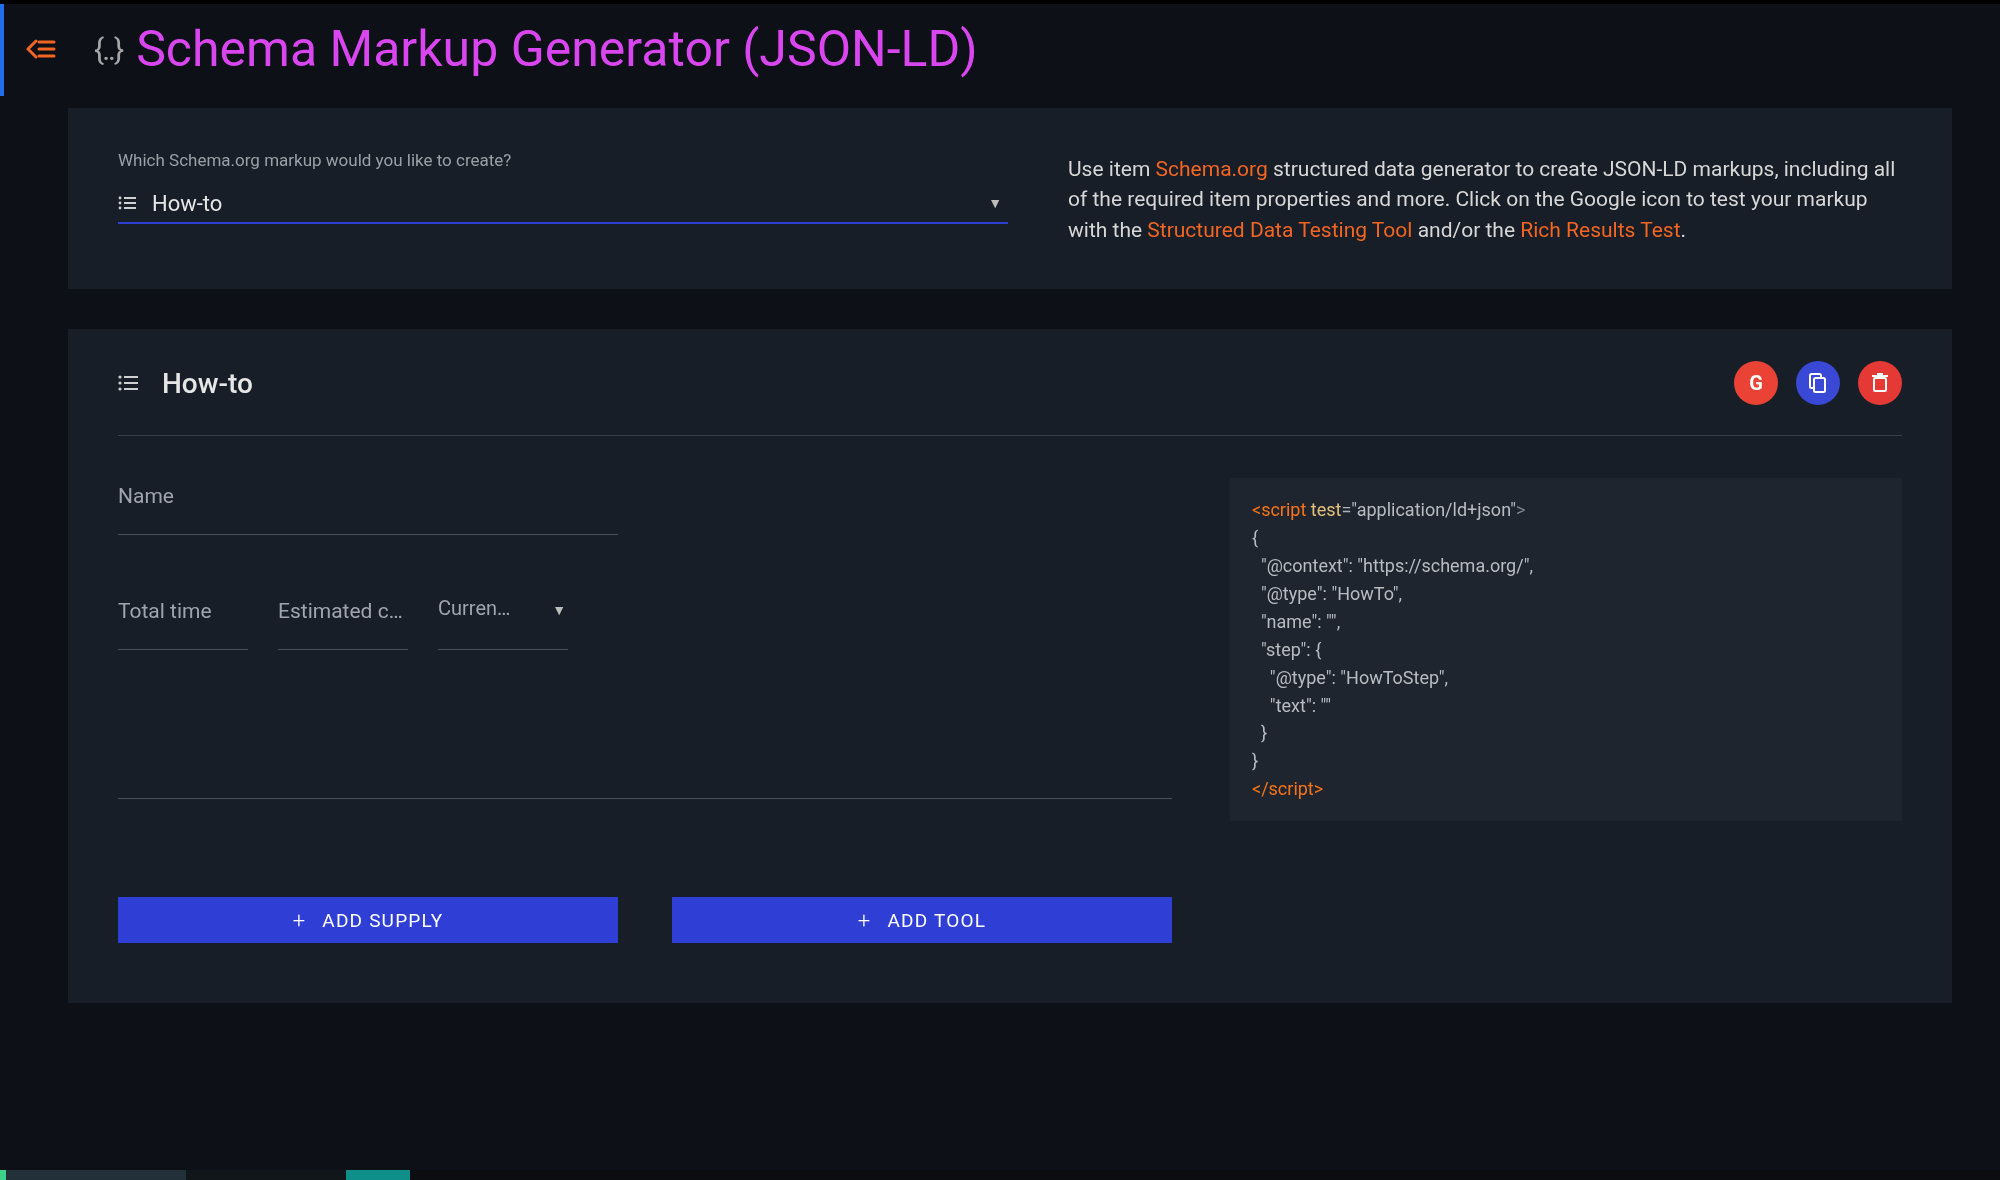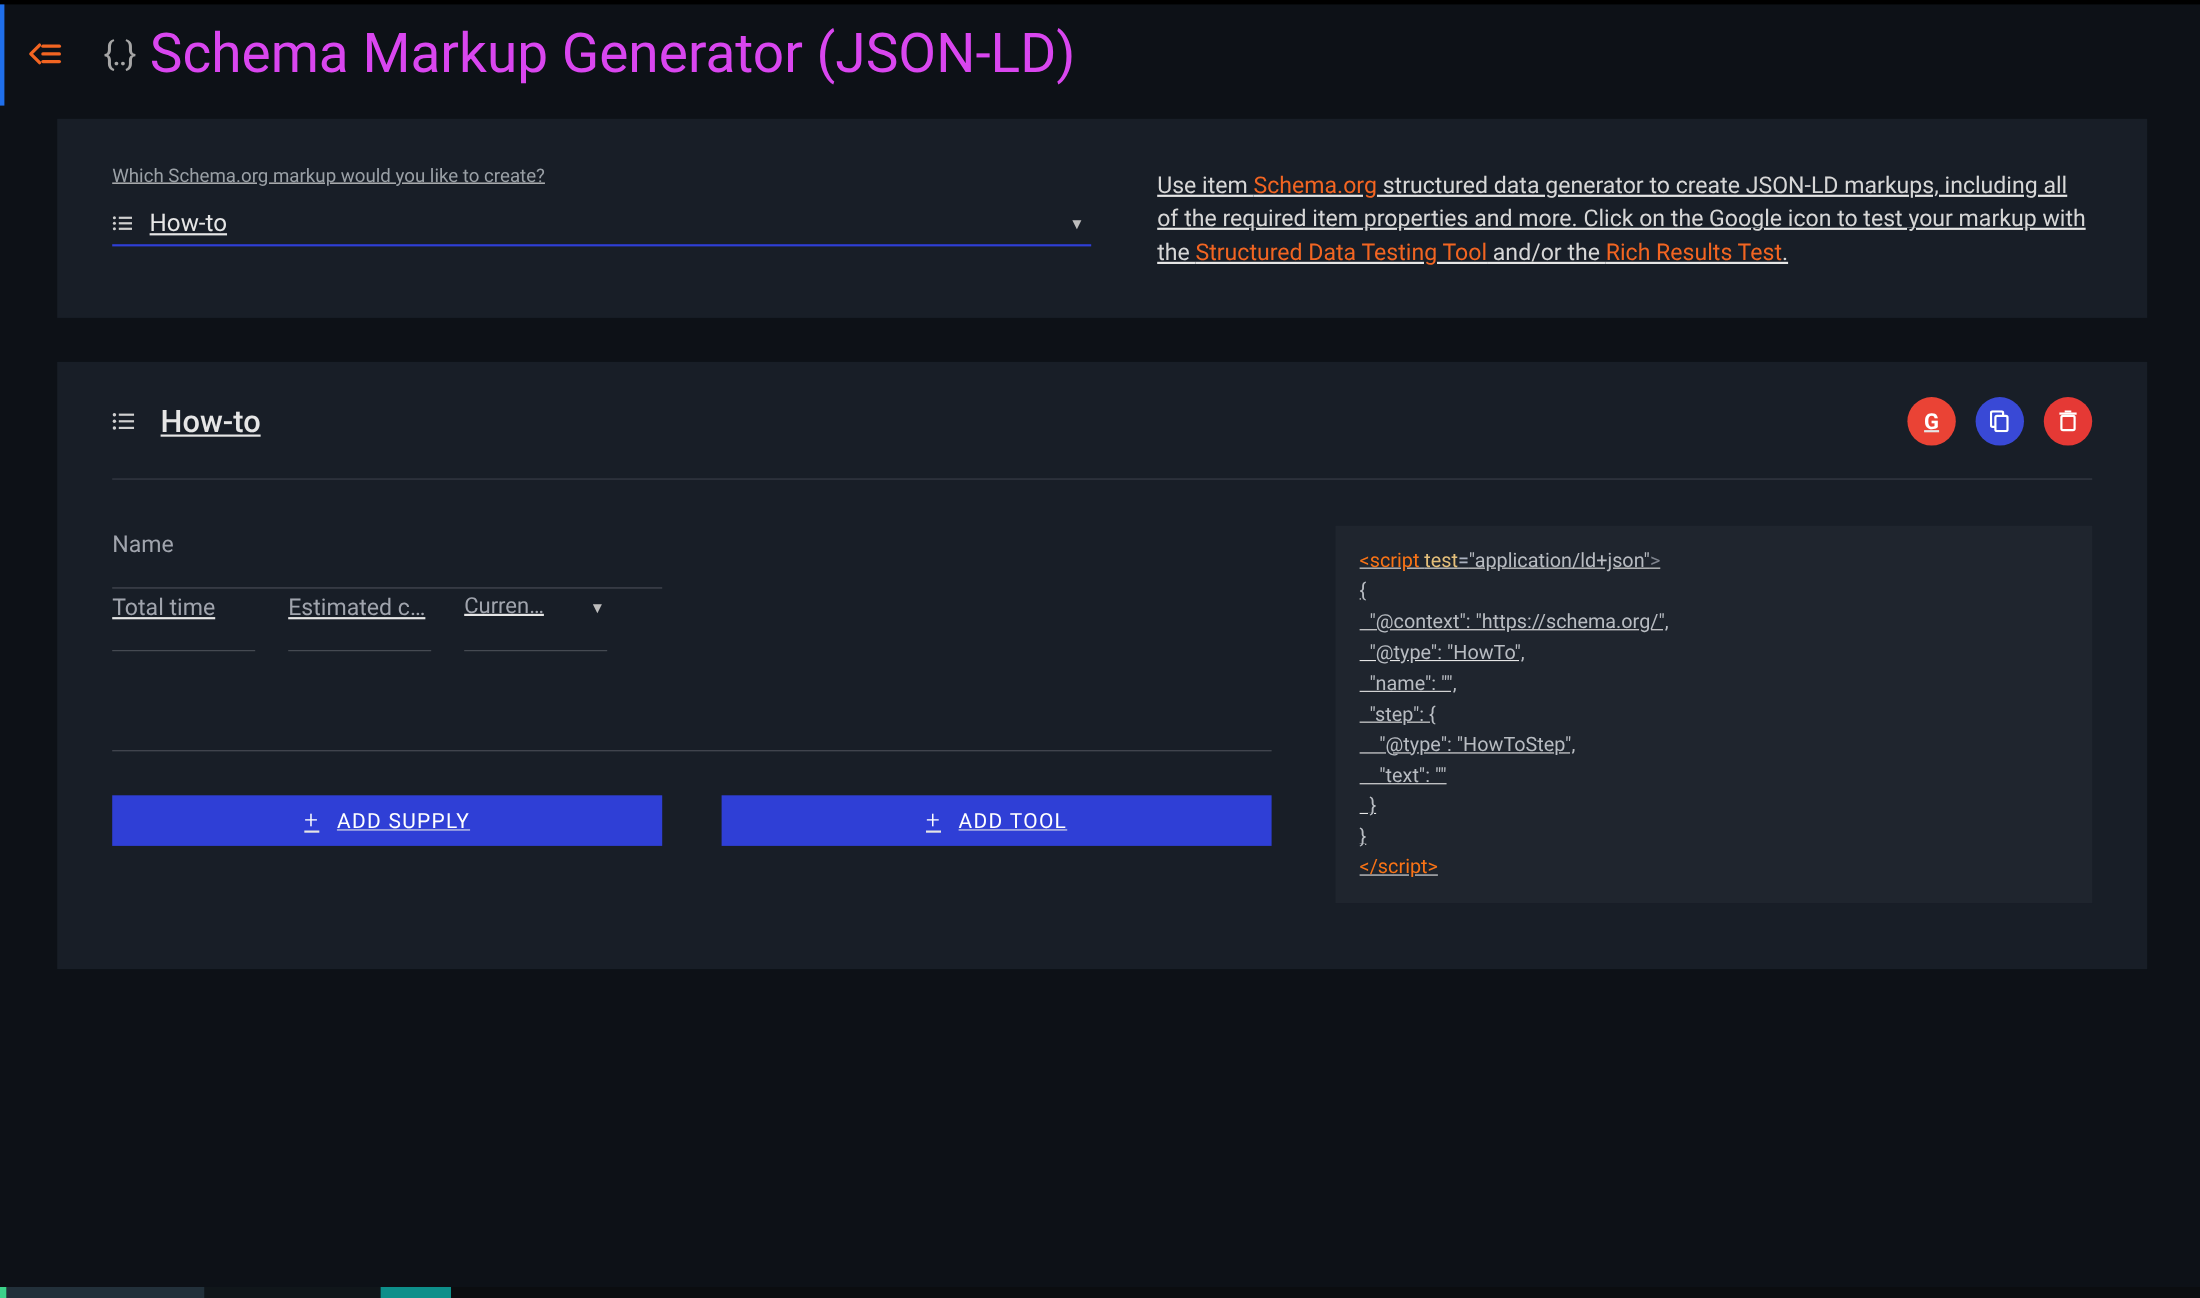--- a/index.html
+++ b/index.html
@@ -5,21 +5,21 @@
 * { margin:0; padding:0; box-sizing:border-box; font-family: -apple-system, BlinkMacSystemFont, 'Segoe UI', Roboto, sans-serif; }
 html,body { width:2000px; height:1180px; background:#0d1117; color:#e6e6e6; overflow:hidden; }
 body { position:relative; }
 
 
 .header { height:94px; border-top:4px solid #000; display:flex; align-items:center; padding-left:26px; }
 .back-arrow { color:#f26522; font-size:28px; font-weight:bold; line-height:1; margin-right:38px; display:inline-flex; align-items:center; }
 .logo-braces { color:#a6a6a6; font-size:30px; font-weight:400; letter-spacing:-2px; margin-right:14px; }
 .page-title { color:#d946ef; font-size:50px; font-weight:400; }
 
-.content { padding: 0 0 0 4px; text-decoration: underline; }
+.content { padding: 0 0 0 20px; }
 .left-accent { position:absolute; left:0; top:4px; width:4px; height:92px; background:#1f6feb; }
 
 
 .card { background:#181e27; margin:14px 48px 40px 48px; padding:42px 50px 44px 50px; display:flex; gap:60px; }
 .card-left { flex:0 0 890px; }
 .card-label { color:#9aa0a6; font-size:17px; margin-bottom:14px; }
 .select-wrap { position:relative; display:flex; align-items:center; border-bottom:2px solid #2f3fd6; height:40px; }
 .select-icon { color:#d0d0d0; font-size:18px; margin-right:16px; }
 .select-val { color:#e6e6e6; font-size:22px; }
 .select-caret { position:absolute; right:6px; color:#bdbdbd; font-size:14px; }
@@ -34,21 +34,21 @@
 .head-actions { display:flex; gap:18px; }
 .circle-btn { width:44px; height:44px; border-radius:50%; display:flex; align-items:center; justify-content:center; font-size:20px; font-weight:bold; cursor:pointer; }
 .circle-g { background:#ea4335; color:#fff; font-family: Georgia, serif; }
 .circle-copy { background:#3949d6; color:#fff; }
 .circle-del { background:#e53935; color:#fff; }
 
 .form-area { display:flex; gap:52px; padding-top:42px; }
 .form-left { flex:0 0 1060px; }
 .form-right { flex:1; }
 
-.field { display:inline-block; vertical-align:top; }
+.field { display:inline-block; vertical-align:top; margin-bottom:58px; }
 .field input, .field .fake-input { background:transparent; border:none; border-bottom:1px solid #4b4f58; color:#e6e6e6; font-size:21px; padding:4px 0; outline:none; width:100%; }
 .field .label { color:#a0a4ad; font-size:21px; position:relative; top:6px; }
 .field-name { width:500px; margin-right:54px; }
 .field-desc { width:500px; }
 .field-desc .textarea-line { height:170px; border-bottom:1px solid #4b4f58; position:relative; }
 .field-desc .label { position:absolute; top:2px; }
 
 .row2 { display:flex; gap:30px; align-items:flex-end; }
 .field-time { width:130px; }
 .field-cost { width:130px; }

